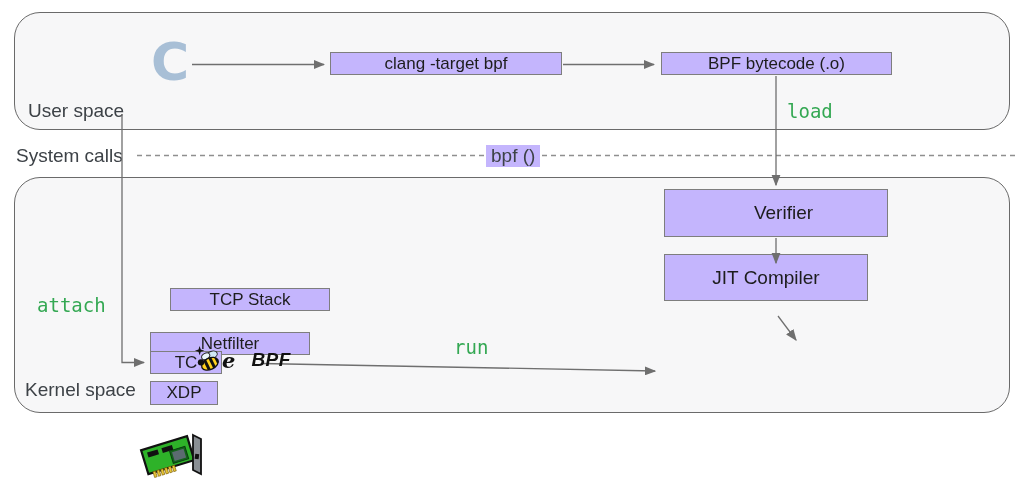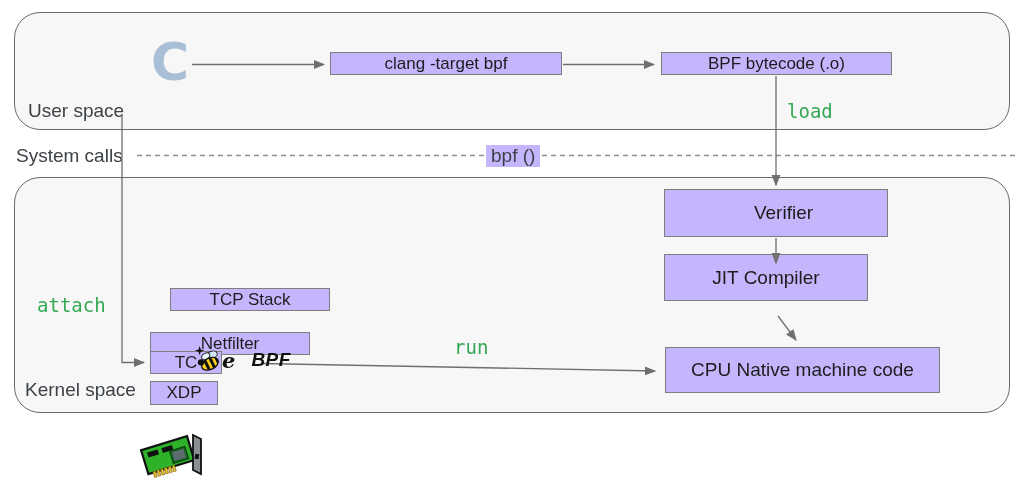--- a/index.html
+++ b/index.html
@@ -103,21 +103,20 @@
   <div class="mono attach">attach</div>
   <div class="mono run">run</div>
 
   <div class="c-logo">C</div>
 
   <div class="node sm clang">clang -target bpf</div>
   <div class="node sm bytecode">BPF bytecode (.o)</div>
 
   <div class="node lg verifier">Verifier</div>
   <div class="node lg jit">JIT Compiler</div>
-  <div class="node lg cpu">CPU Native machine code</div>
 
   <div class="node sm tcpstack">TCP Stack</div>
   <div class="node sm netfilter">Netfilter</div>
   <div class="node sm tc">TC</div>
   <div class="node sm xdp">XDP</div>
 
   <div class="ebpf-logo">
     <svg class="bee" viewBox="0 0 32 32">
       <path d="M6,1 L7.2,4.8 L11,6 L7.2,7.2 L6,11 L4.8,7.2 L1,6 L4.8,4.8 z" fill="#111111"></path>
       <ellipse cx="19" cy="10.5" rx="6" ry="3.8" fill="#cfe7f6" stroke="#222" stroke-width="1" transform="rotate(-18 19 10.5)"></ellipse>

